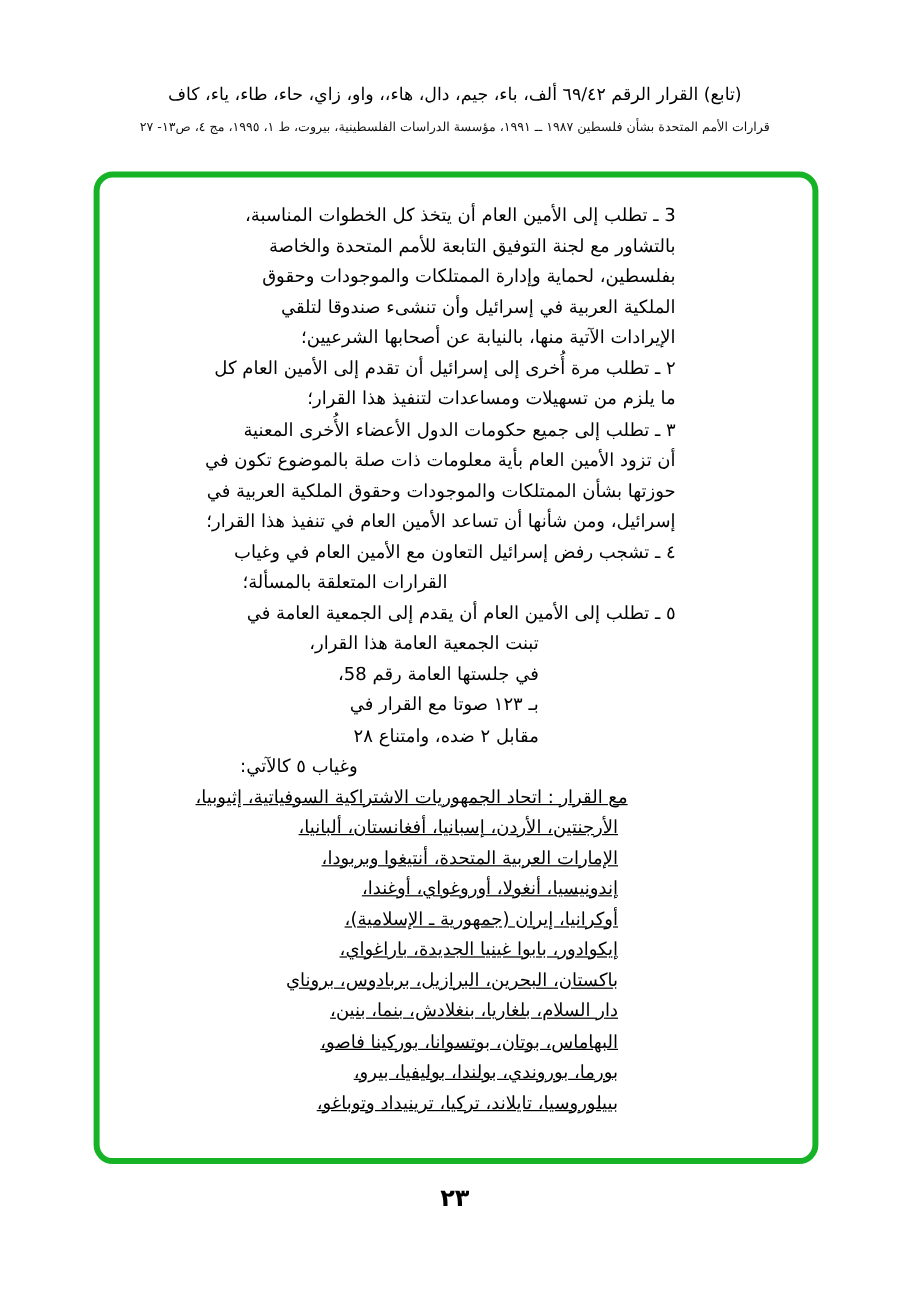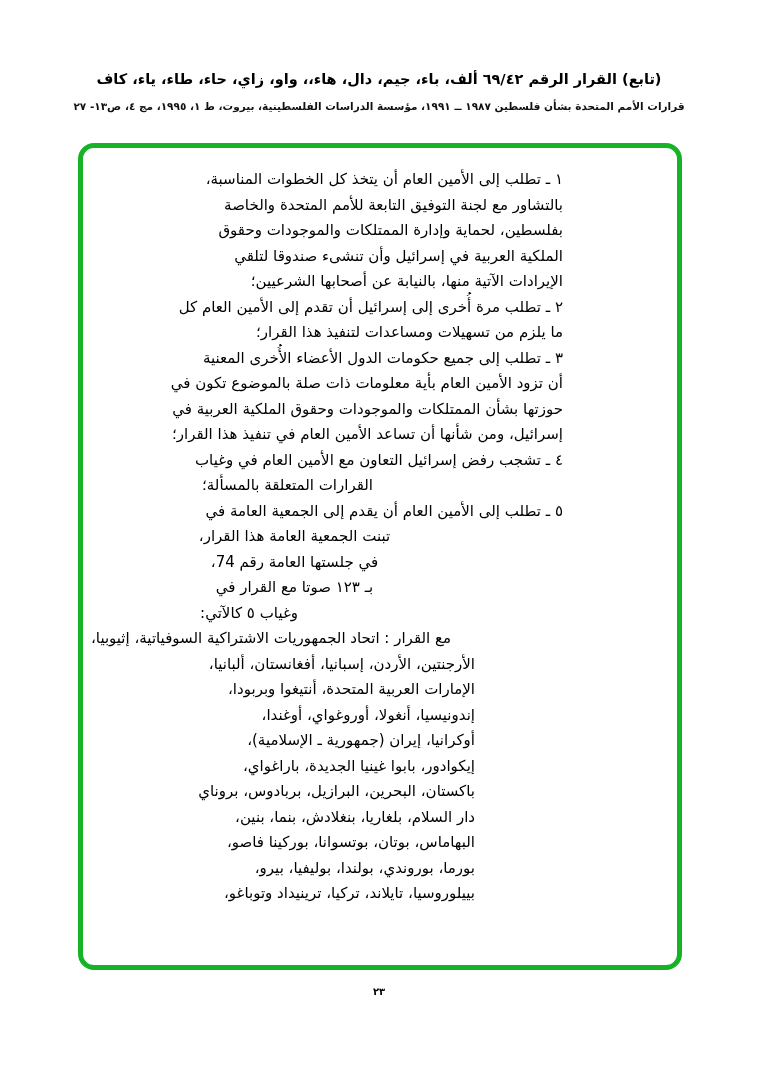--- a/index.html
+++ b/index.html
@@ -3,82 +3,83 @@
 <meta charset="utf-8">
 <style>
   html,body{margin:0;padding:0;}
   body{
     width:758px;height:1078px;position:relative;background:#ffffff;
     font-family:"DejaVu Sans",sans-serif;overflow:hidden;
   }
   .header-line1{
     position:absolute;top:71px;left:0;width:758px;
     text-align:center;direction:rtl;
-    font-size:14.5px;font-weight:bold;color:#000;
+    font-size:14.5px;font-weight:normal;color:#000;
     white-space:nowrap;
   }
   .header-line2{
     position:absolute;top:100px;left:0;width:758px;
     text-align:center;direction:rtl;
-    font-size:10.5px;font-weight:bold;color:#111;
+    font-size:10.5px;font-weight:normal;color:#111;
     white-space:nowrap;
   }
   .res-box{
     position:absolute;left:78px;top:143px;width:604px;height:827px;
     box-sizing:border-box;
     border:5px solid #17b327;border-radius:16px;background:#fff;
   }
   .text-col{
     position:absolute;left:112px;top:167px;width:451px;
     direction:rtl;
   }
   .ln{
     height:25.5px;line-height:25.5px;
     font-size:15px;color:#000;
     text-align:right;direction:rtl;white-space:nowrap;
   }
   .b{font-weight:normal;}
   .mr40{margin-right:40px;}
   .mr190{margin-right:190px;}
-  .mr210{margin-right:86px;text-align:center;}
+  .mr210{margin-right:114px;}
   .mr265{margin-right:265px;}
-  .mr98{margin-right:112px;}
-  .mr108{margin-right:88px;}
+  .mr98{margin-right:40px;text-decoration:underline;}
+  .mr108{margin-right:48px;text-decoration:underline;}
   .page-number{
     position:absolute;top:986px;left:0;width:758px;
-    text-align:center;font-size:10px;font-weight:bold;color:#000;
+    text-align:center;font-size:20px;font-weight:bold;color:#000;
   }
 </style>
 </head>
 <body>
 
 <div class="header-line1">(تابع) القرار الرقم ٦٩/٤٢ ألف، باء، جيم، دال، هاء،، واو، زاي، حاء، طاء، ياء، كاف</div>
 
 <div class="header-line2">قرارات الأمم المتحدة بشأن فلسطين ١٩٨٧ ــ ١٩٩١، مؤسسة الدراسات الفلسطينية، بيروت، ط ١، ١٩٩٥، مج ٤، ص١٣- ٢٧</div>
 
 <div class="res-box"></div>
 
 <div class="text-col" id="text-col">
-    <div class="ln"><span>١ ـ </span><span class="b">تطلب</span><span> إلى الأمين العام أن يتخذ كل الخطوات المناسبة،</span></div>
+    <div class="ln"><span>3 ـ </span><span class="b">تطلب</span><span> إلى الأمين العام أن يتخذ كل الخطوات المناسبة،</span></div>
     <div class="ln"><span>بالتشاور مع لجنة التوفيق التابعة للأمم المتحدة والخاصة</span></div>
     <div class="ln"><span>بفلسطين، لحماية وإدارة الممتلكات والموجودات وحقوق</span></div>
     <div class="ln"><span>الملكية العربية في إسرائيل وأن تنشىء صندوقا لتلقي</span></div>
     <div class="ln"><span>الإيرادات الآتية منها، بالنيابة عن أصحابها الشرعيين؛</span></div>
     <div class="ln"><span>٢ ـ </span><span class="b">تطلب مرة أُخرى</span><span> إلى إسرائيل أن تقدم إلى الأمين العام كل</span></div>
     <div class="ln"><span>ما يلزم من تسهيلات ومساعدات لتنفيذ هذا القرار؛</span></div>
     <div class="ln"><span>٣ ـ </span><span class="b">تطلب</span><span> إلى جميع حكومات الدول الأعضاء الأُخرى المعنية</span></div>
     <div class="ln"><span>أن تزود الأمين العام بأية معلومات ذات صلة بالموضوع تكون في</span></div>
     <div class="ln"><span>حوزتها بشأن الممتلكات والموجودات وحقوق الملكية العربية في</span></div>
     <div class="ln"><span>إسرائيل، ومن شأنها أن تساعد الأمين العام في تنفيذ هذا القرار؛</span></div>
     <div class="ln"><span>٤ ـ </span><span class="b">تشجب</span><span> رفض إسرائيل التعاون مع الأمين العام في وغياب</span></div>
     <div class="ln mr190"><span>القرارات المتعلقة بالمسألة؛</span></div>
     <div class="ln"><span>٥ ـ </span><span class="b">تطلب</span><span> إلى الأمين العام أن يقدم إلى الجمعية العامة في</span></div>
     <div class="ln mr210"><span>تبنت الجمعية العامة هذا القرار،</span></div>
-    <div class="ln mr210"><span>في جلستها العامة رقم 74،</span></div>
+    <div class="ln mr210"><span>في جلستها العامة رقم 58،</span></div>
     <div class="ln mr210"><span>بـ ١٢٣ صوتا مع القرار في</span></div>
+    <div class="ln mr210"><span>مقابل ٢ ضده، وامتناع ٢٨</span></div>
     <div class="ln mr265"><span>وغياب ٥ كالآتي:</span></div>
     <div class="ln mr98"><span>مع القرار : اتحاد الجمهوريات الاشتراكية السوفياتية، إثيوبيا،</span></div>
     <div class="ln mr108"><span>الأرجنتين، الأردن، إسبانيا، أفغانستان، ألبانيا،</span></div>
     <div class="ln mr108"><span>الإمارات العربية المتحدة، أنتيغوا وبربودا،</span></div>
     <div class="ln mr108"><span>إندونيسيا، أنغولا، أوروغواي، أوغندا،</span></div>
     <div class="ln mr108"><span>أوكرانيا، إيران (جمهورية ـ الإسلامية)،</span></div>
     <div class="ln mr108"><span>إيكوادور، بابوا غينيا الجديدة، باراغواي،</span></div>
     <div class="ln mr108"><span>باكستان، البحرين، البرازيل، بربادوس، بروناي</span></div>
     <div class="ln mr108"><span>دار السلام، بلغاريا، بنغلادش، بنما، بنين،</span></div>
     <div class="ln mr108"><span>البهاماس، بوتان، بوتسوانا، بوركينا فاصو،</span></div>

